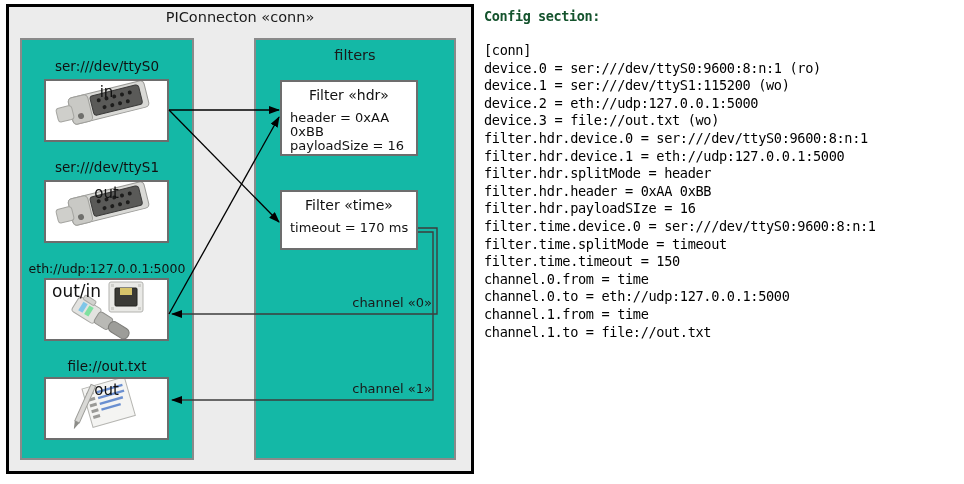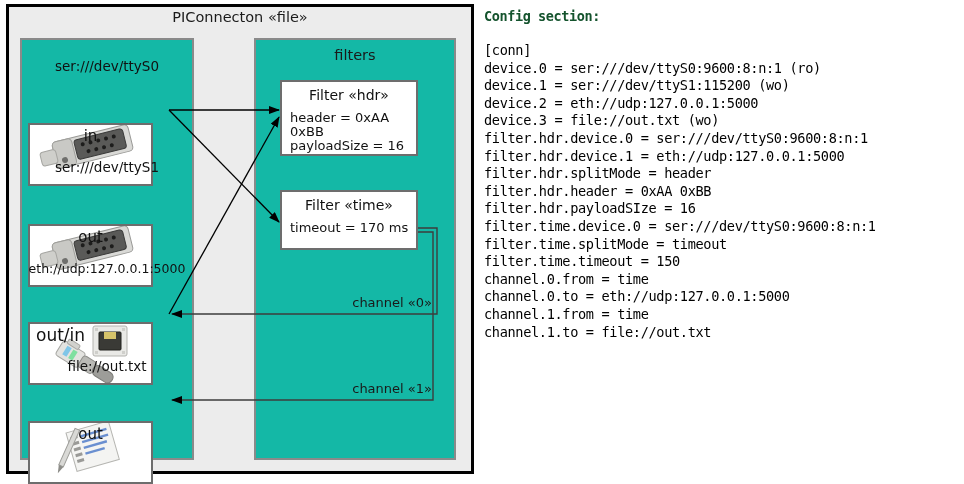--- a/index.html
+++ b/index.html
@@ -43,25 +43,24 @@
   }
 
   
   .dev-label{
     position:absolute;
     width:174px;left:0;
     text-align:center;
     font-size:13.5px;color:#111;line-height:15px;
   }
   .dev-box{
-    position:absolute;left:28px;width:125px;height:63px;
+    position:absolute;left:44px;width:125px;height:63px;
     background:#ffffff;border:2px solid #6d6d6d;
     box-sizing:border-box;
     overflow:hidden;
-    margin-top:44px;
   }
   .dev-io{
     position:absolute;top:2px;left:0;width:100%;
     text-align:center;font-size:15px;color:#111;line-height:18px;
     z-index:3;
   }
   .dev-io.left{text-align:left;padding-left:6px;font-size:17px;}
 
   
   .filter-box{
@@ -106,21 +105,21 @@
   }
 </style>
 </head>
 <body>
 
 <div id="root">
 
   <div class="diagram">
 
     <div class="outer-box"></div>
-    <div class="outer-title">PIConnecton «file»</div>
+    <div class="outer-title">PIConnecton «conn»</div>
 
     <div class="panel panel-devices"></div>
 
     <div class="dev-label" style="left:20px;top:59px;">ser:///dev/ttyS0</div>
     <div class="dev-box" style="top:79px;">
       <span class="dev-io">in</span>
       <svg width="121" height="59" viewBox="0 0 121 59">
         <g transform="translate(20,12) rotate(-14)">
           <rect x="0" y="6" width="78" height="27" rx="4" fill="#d9d9d6" stroke="#9a9a97" stroke-width="1"></rect>
           <rect x="22" y="9" width="50" height="20" rx="3" fill="#5a5a58" stroke="#3b3b3a" stroke-width="1"></rect>

